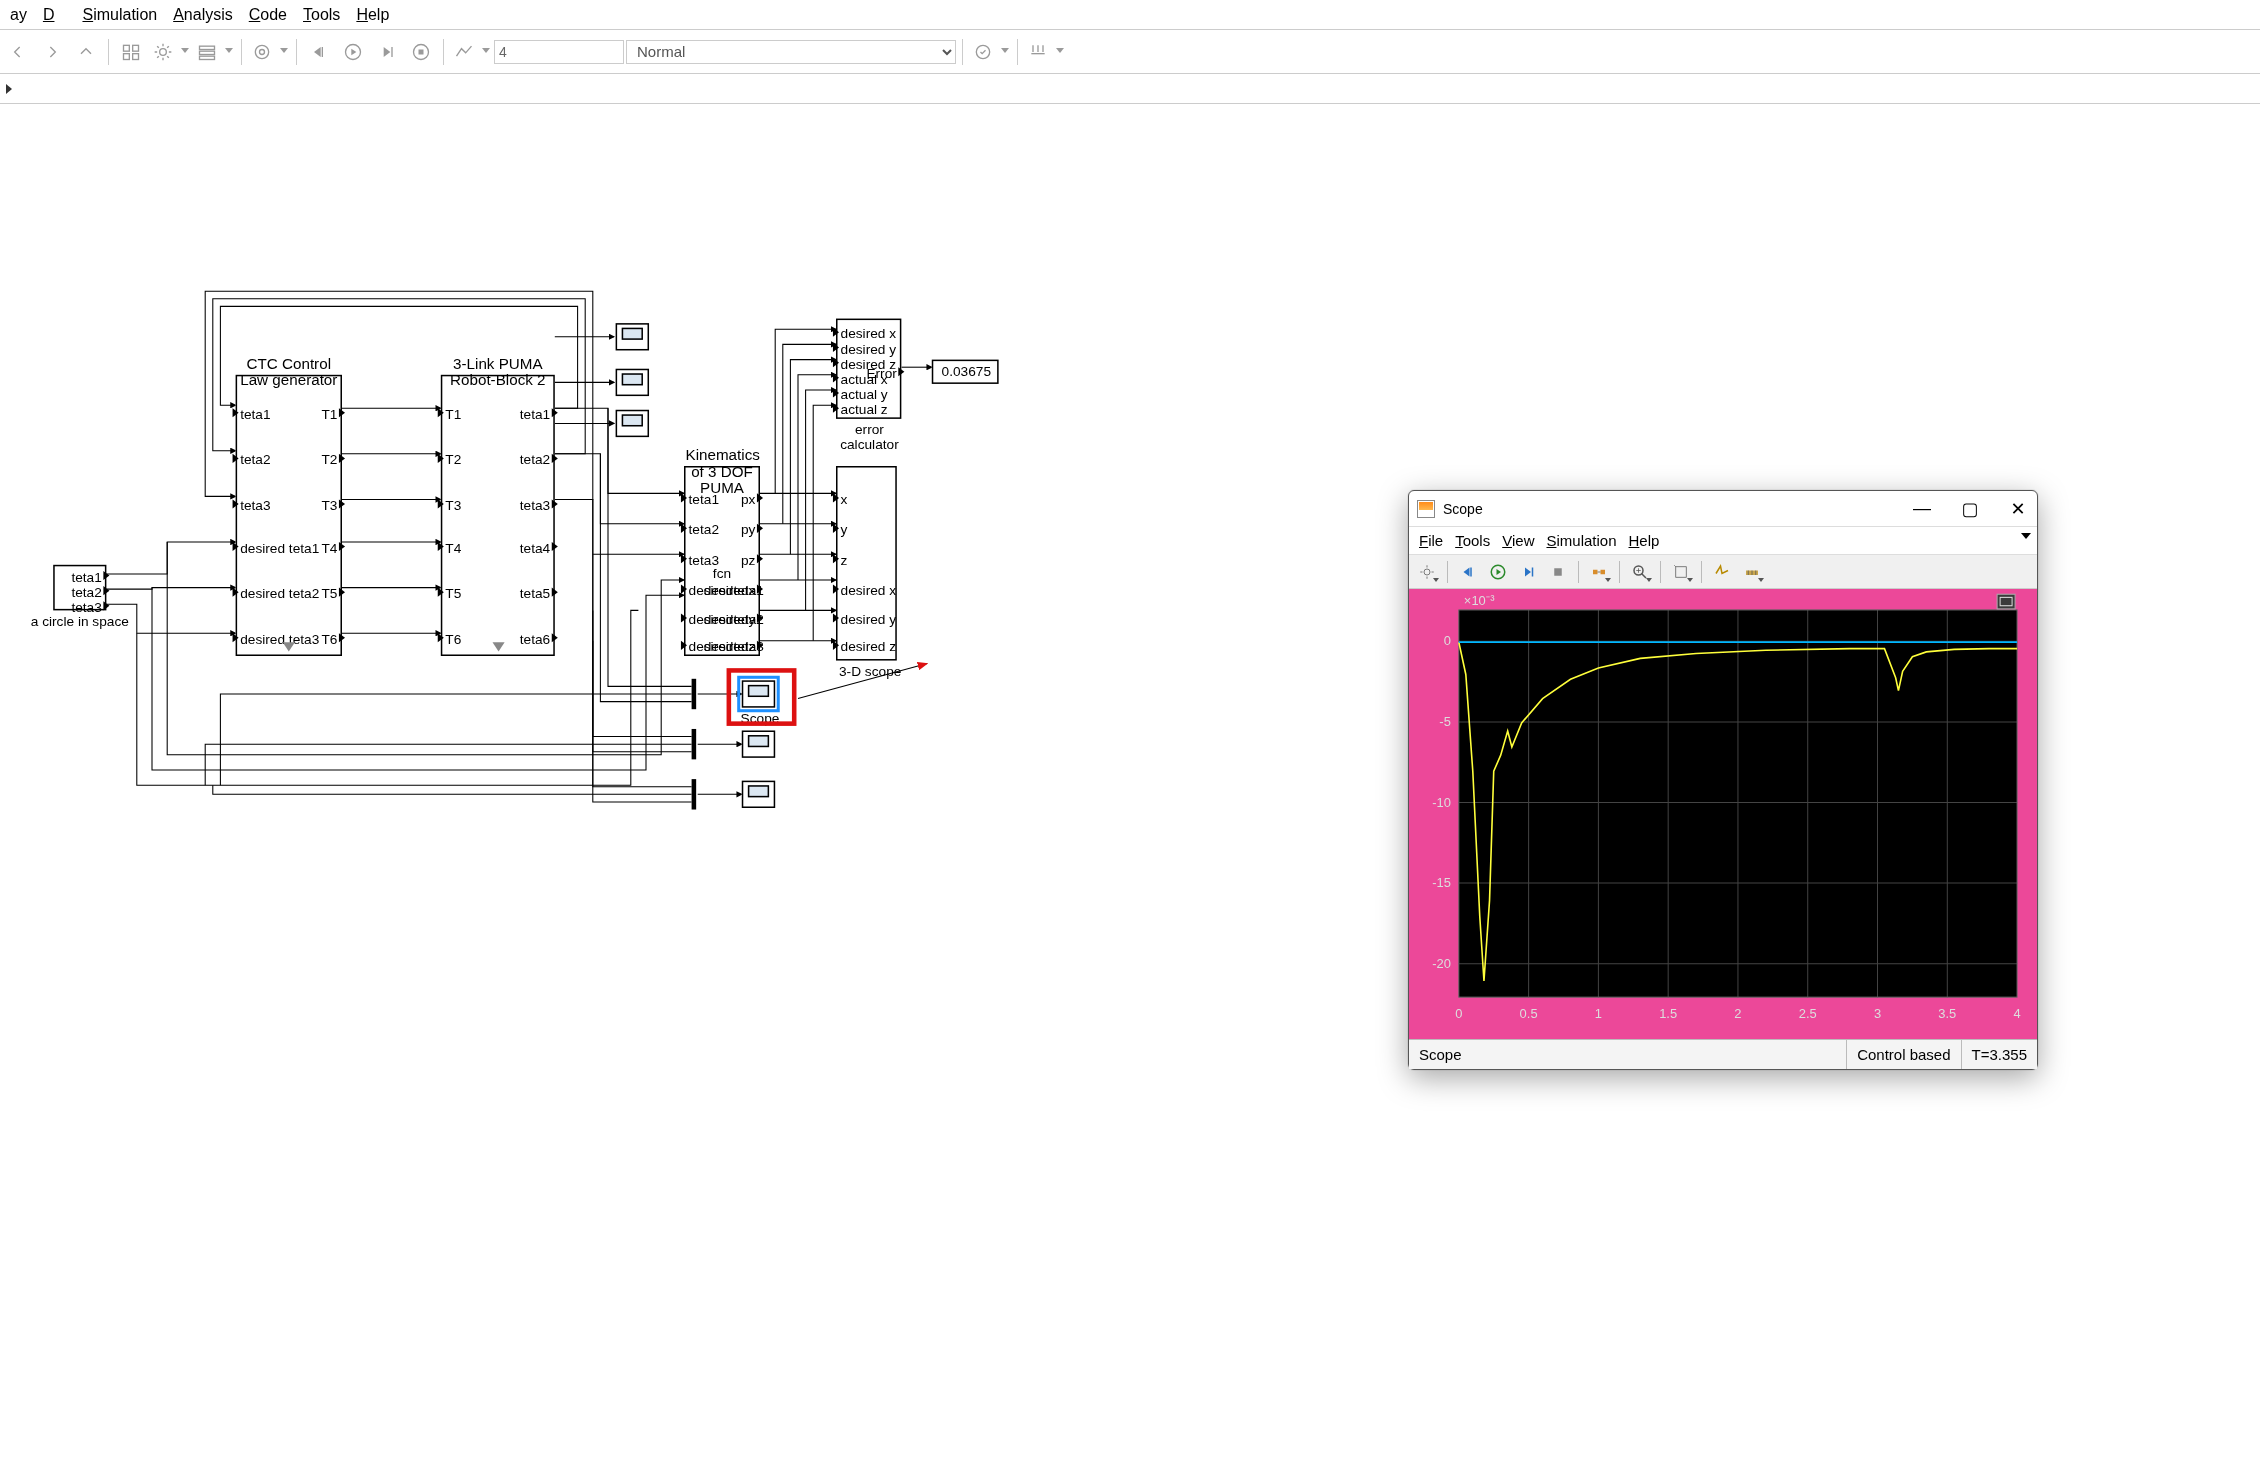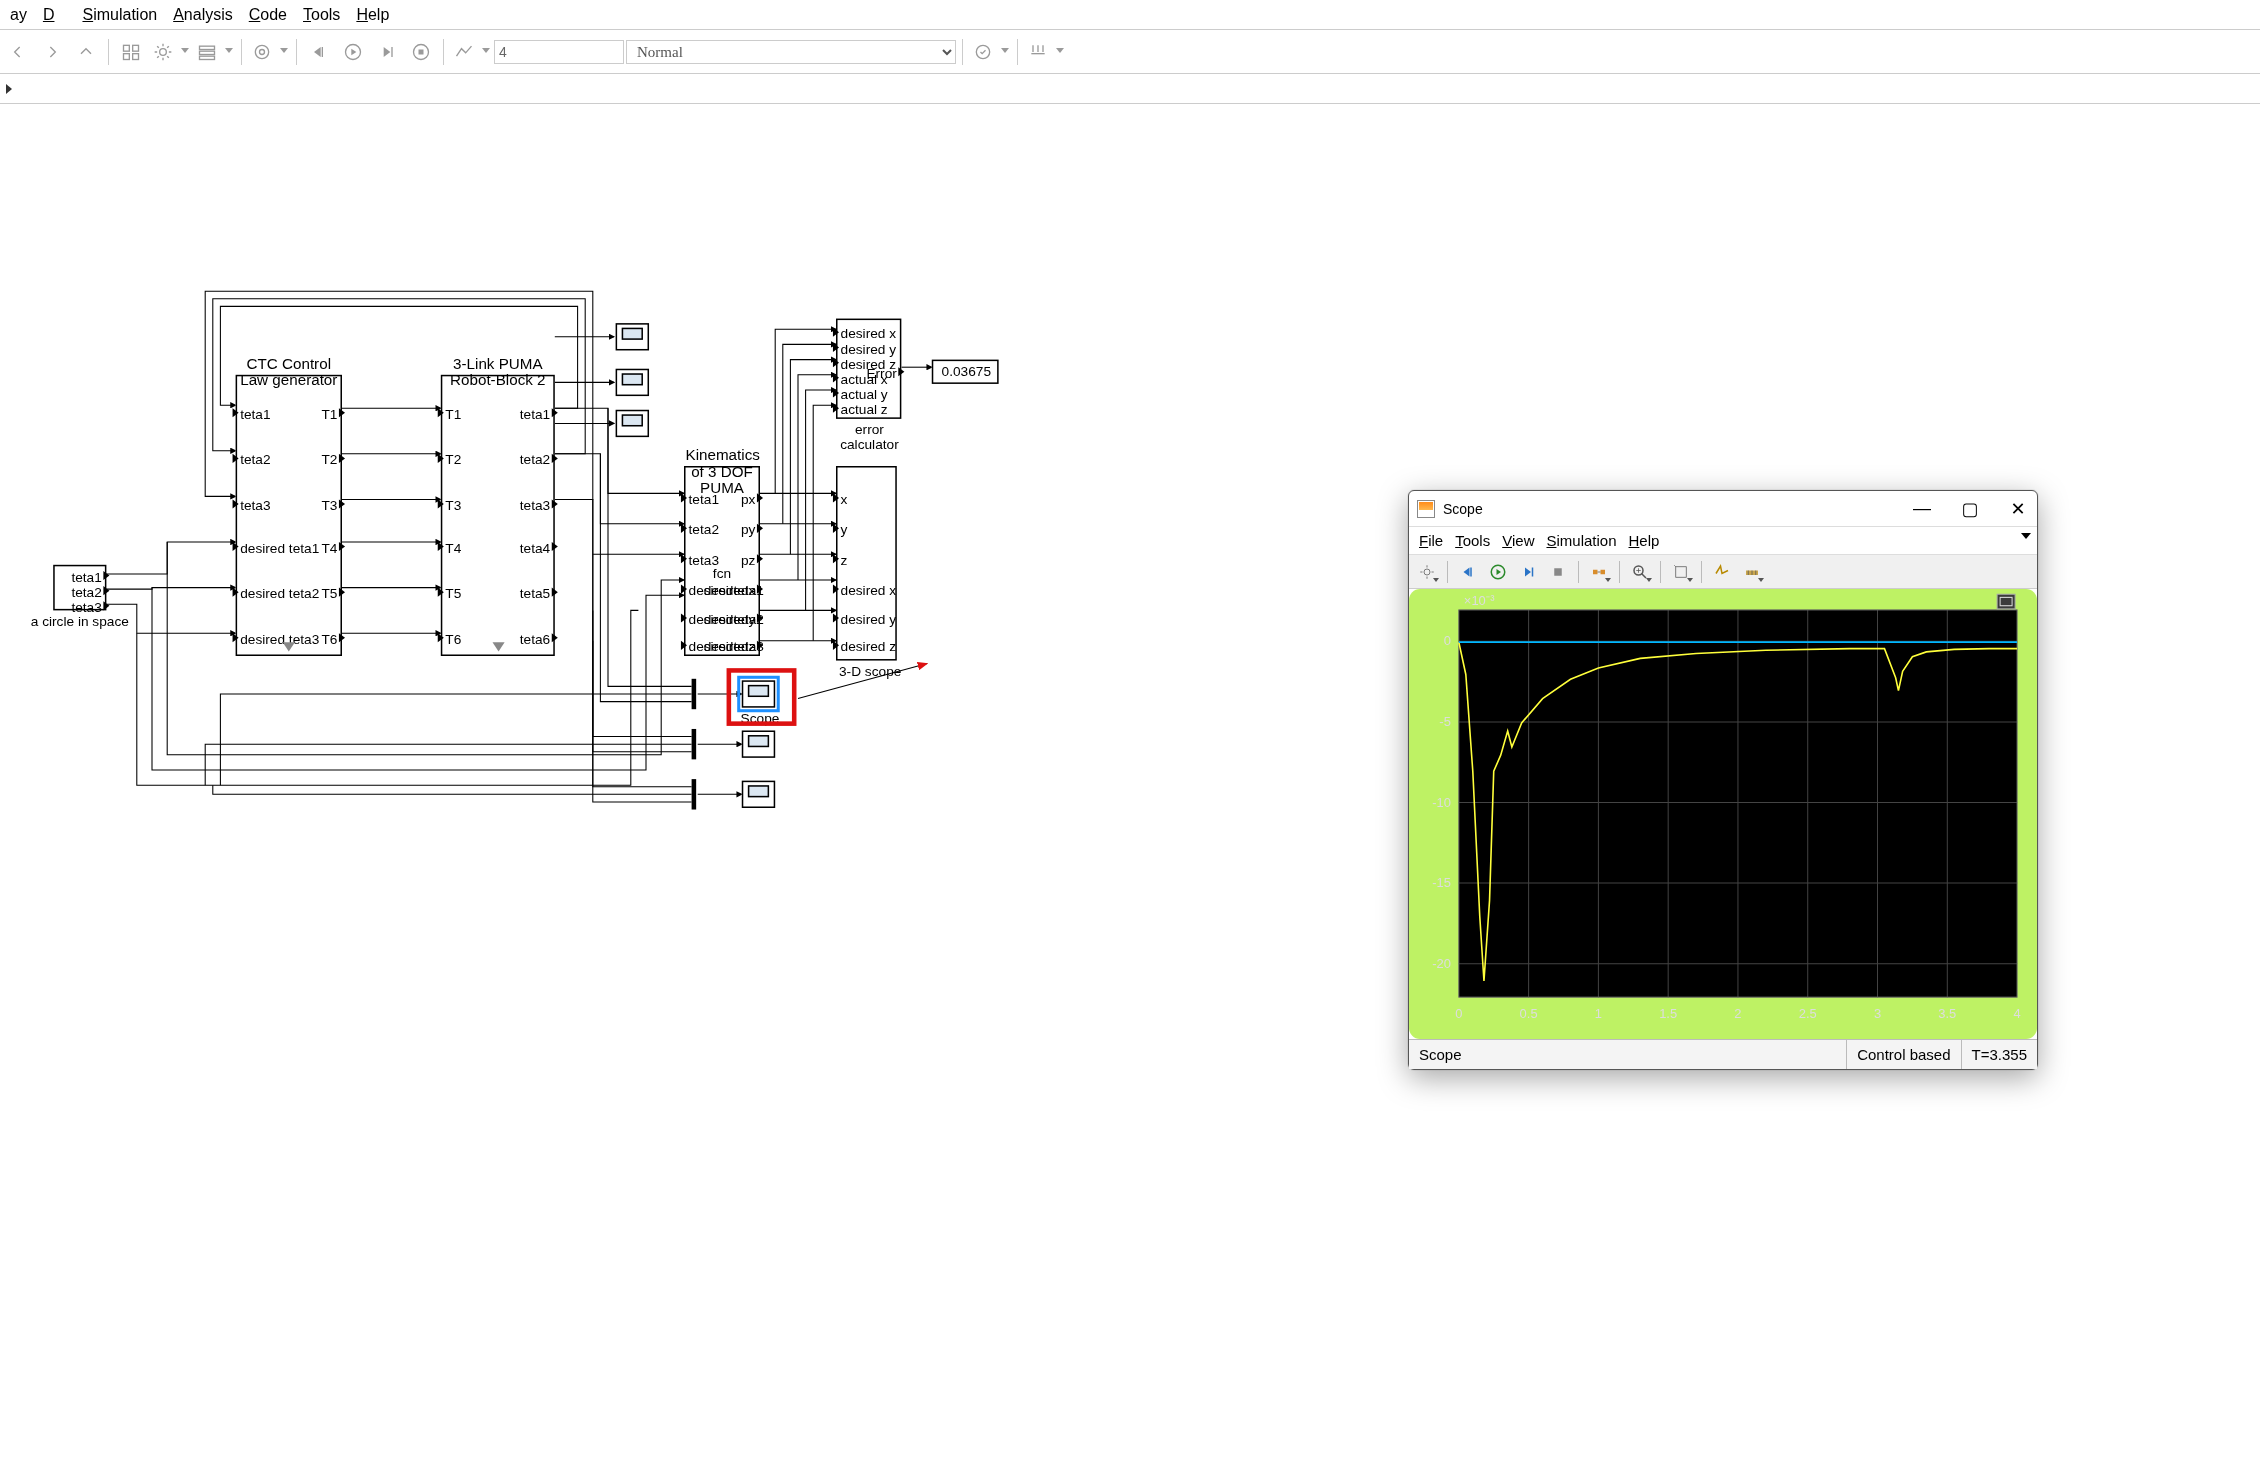--- a/index.html
+++ b/index.html
@@ -63,21 +63,21 @@
     height: 24px;
     border: 1px solid #ccc;
     padding: 0 4px;
     font-size: 14px;
     color: #666;
     background: #fff;
   }
   .toolbar select {
     height: 24px;
     border: 1px solid #ccc;
-    font-family: Liberation Serif, serif;
+    font-family: Liberation Sans, sans-serif;
     font-size: 15px;
     color: #555;
     background: #fff;
     min-width: 330px;
     padding-left: 6px;
   }
 
   .pathbar {
     height: 30px;
     border-bottom: 1px solid #ccc;
@@ -264,24 +264,23 @@
     position: absolute; right: 1px; bottom: 2px;
     width: 0; height: 0;
     border-left: 3px solid transparent;
     border-right: 3px solid transparent;
     border-top: 4px solid #555;
   }
   .scope-win .stoolbar .ssep { width: 1px; height: 22px; background: #bbb; margin: 0 4px; }
 
   .scope-win .plot-area {
     flex: 1 1 auto;
-    background: #bef264;
+    background: #ec4899;
     position: relative;
     overflow: hidden;
-    border-radius: 11px;
   }
   .scope-win svg.plot {
     position: absolute; inset: 0;
     width: 100%; height: 100%;
   }
   .axis-text { fill: #ddd; font-size: 13px; font-family: Arial; }
   .grid-line { stroke: #444; stroke-width: 1; }
 
   .scope-win .statusbar {
     height: 30px;

